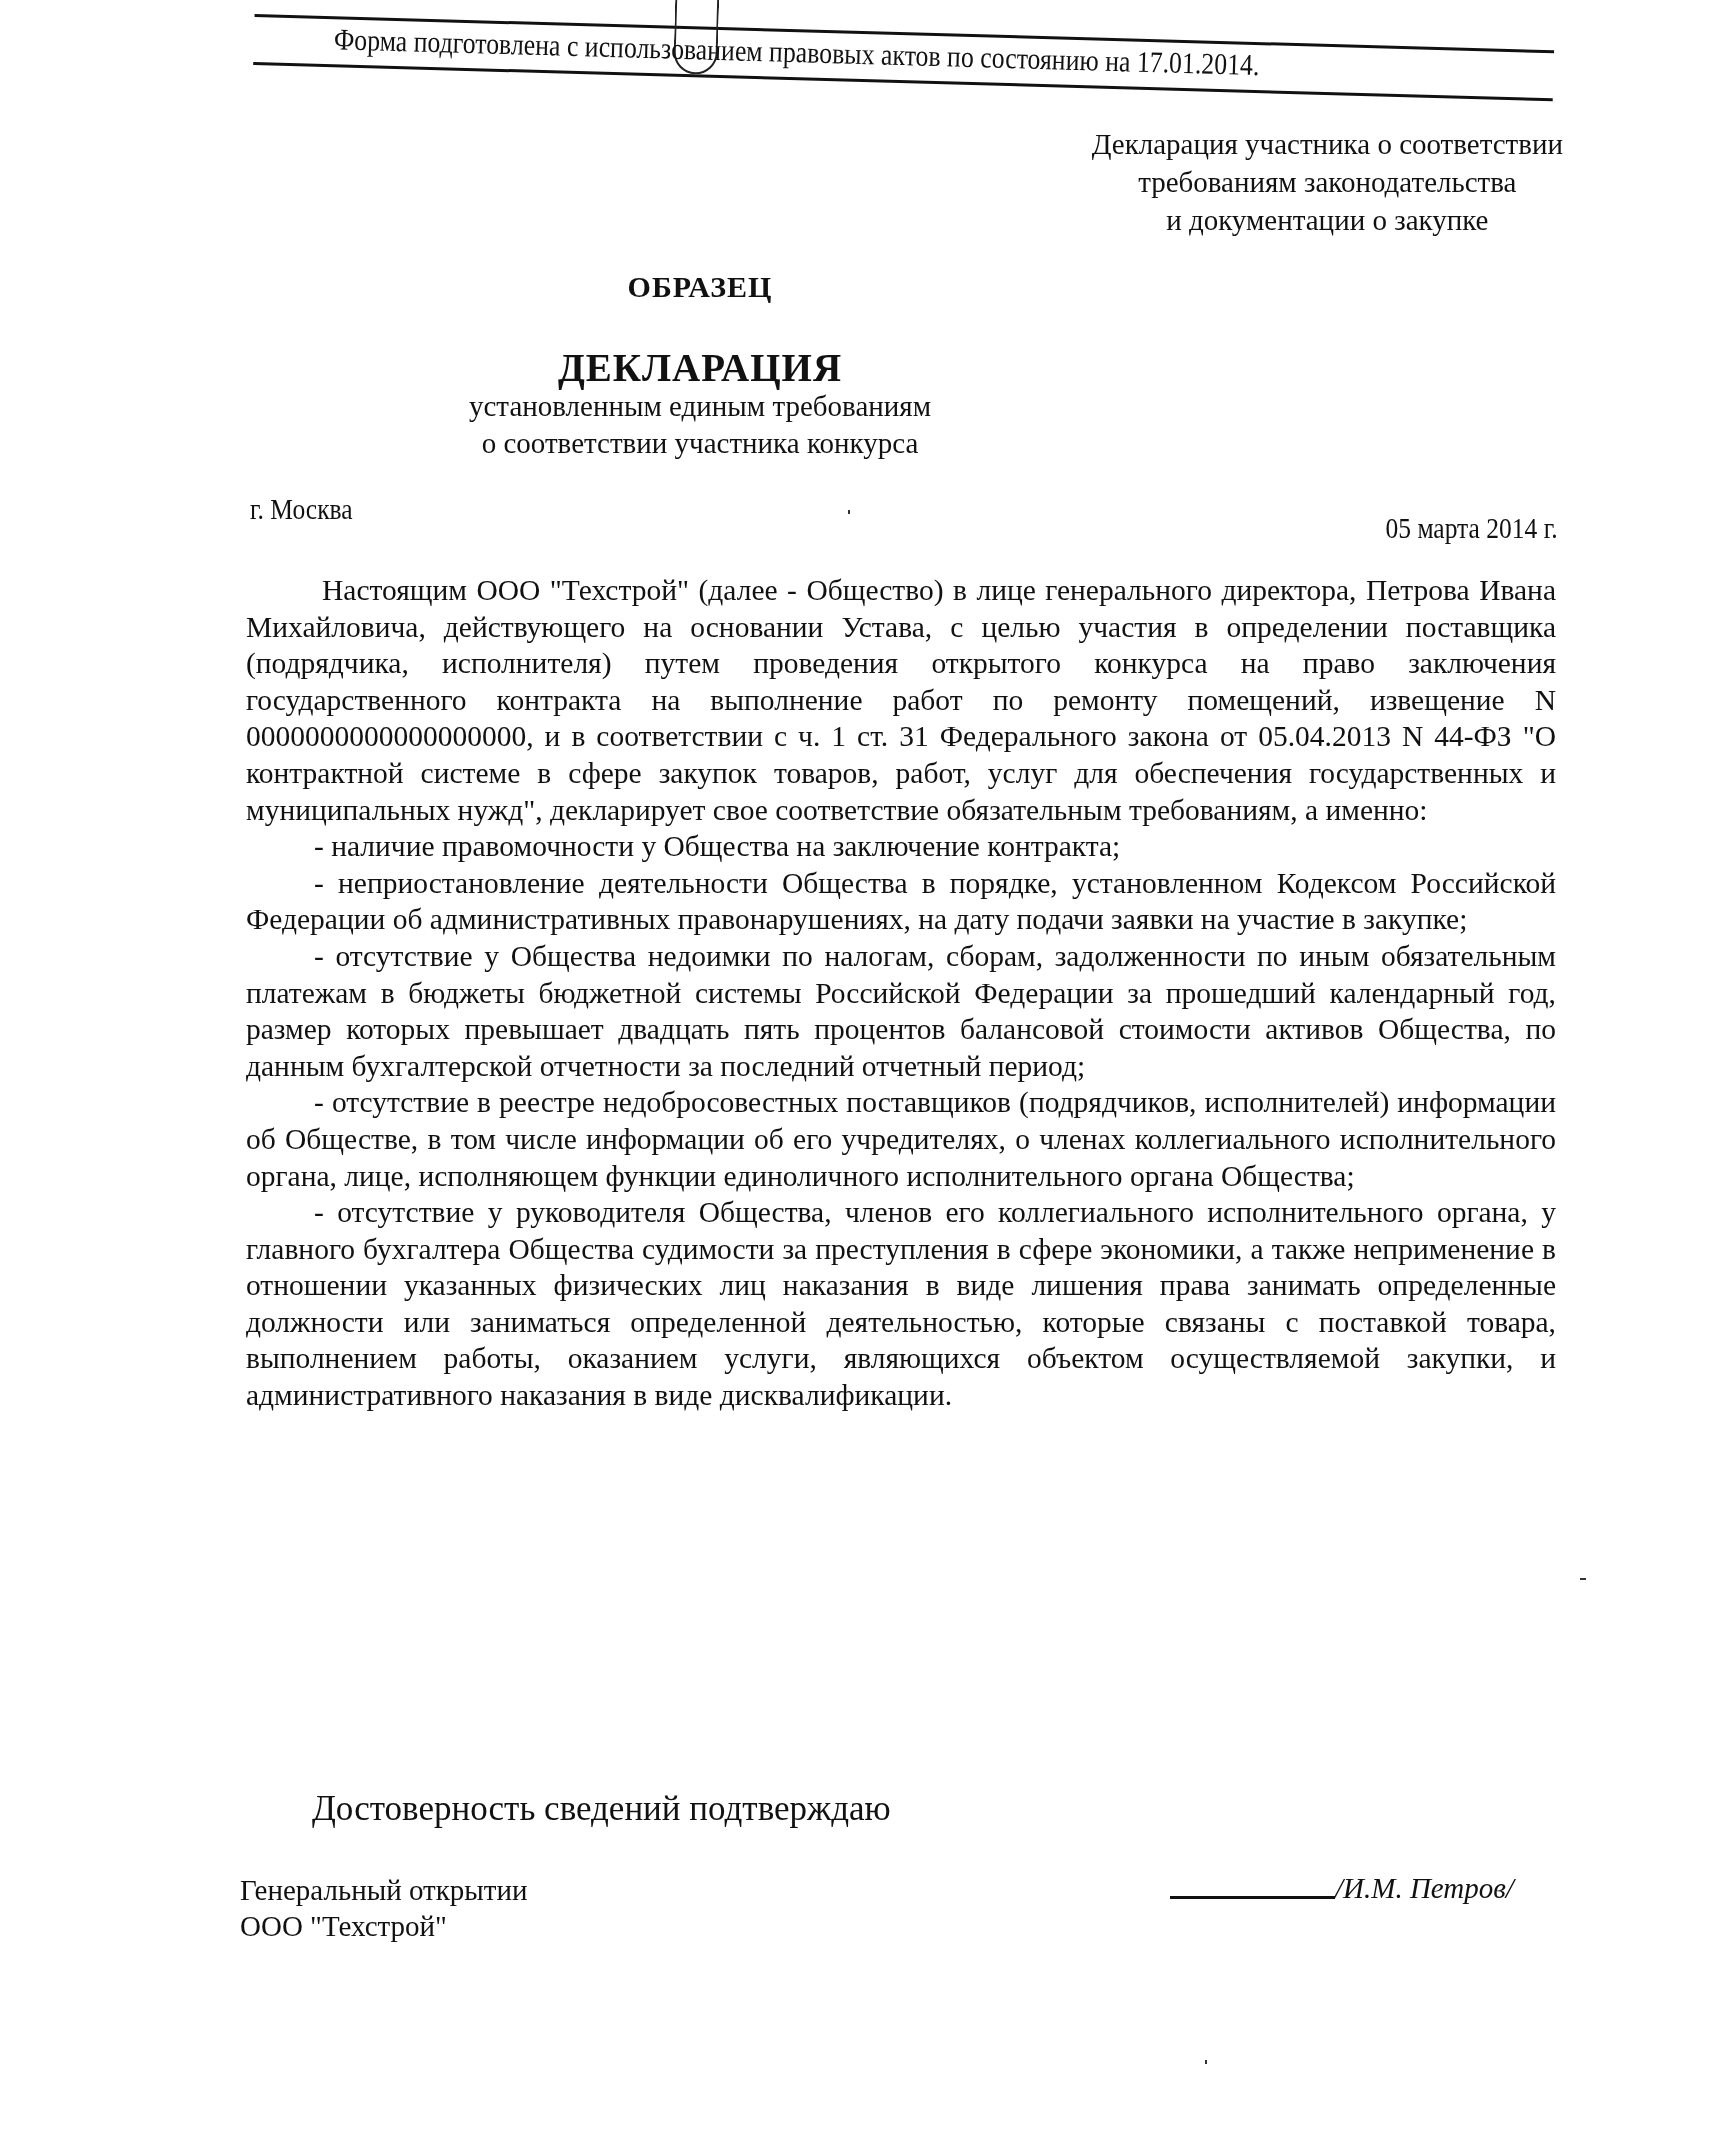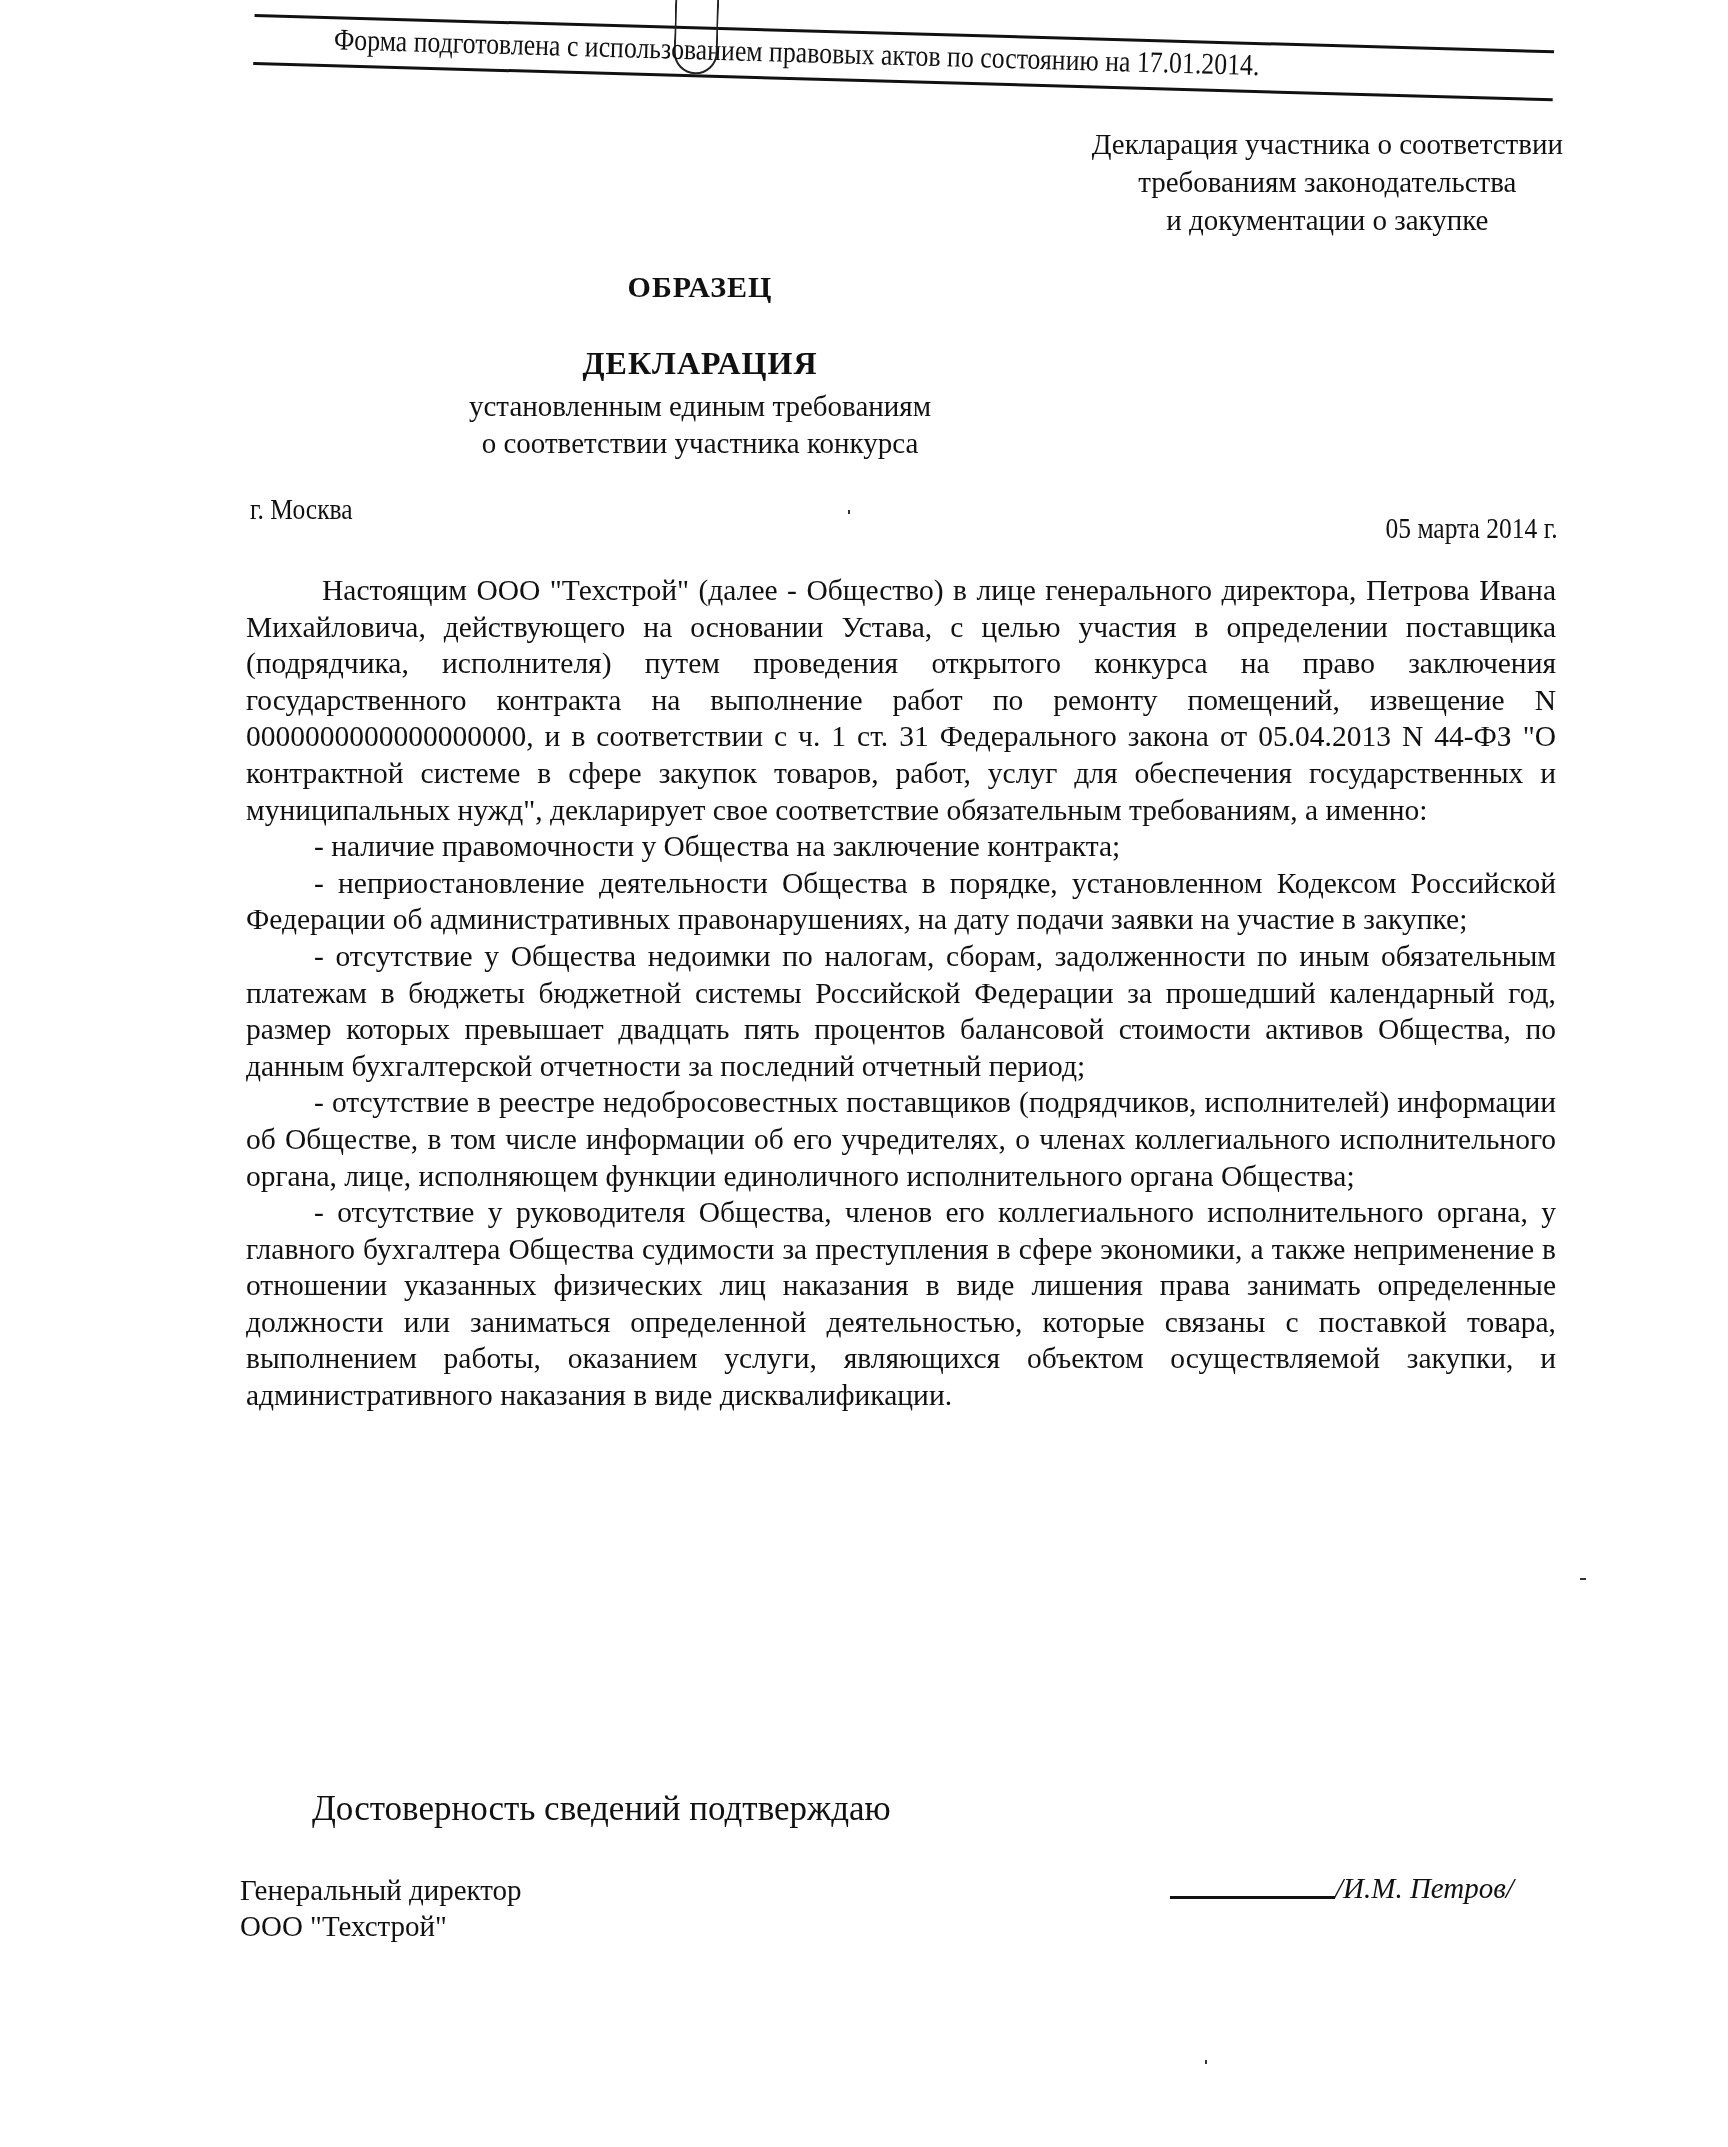--- a/index.html
+++ b/index.html
@@ -16,21 +16,21 @@
   .header-text { position: absolute; left: 80px; top: 20px; font-size: 30px; white-space: nowrap;
                  transform: scaleX(0.86); transform-origin: left center; }
   .stamp-arc { position: absolute; left: 420px; top: -20px; width: 40px; height: 80px;
                border: 2px solid #222; border-top: none; border-radius: 0 0 30px 30px; }
 
   .right-block { position: absolute; right: 165px; top: 125px; text-align: center;
                  font-size: 29px; line-height: 38px; }
 
   .center { position: absolute; left: 0; width: 1400px; text-align: center; font-family: Liberation Serif, serif; }
   .obrazec { top: 270px; font-size: 30px; font-weight: bold; letter-spacing: 1px; }
-  .decl-title { top: 345px; font-size: 32px; font-weight: bold; letter-spacing: 1px; }
+  .decl-title { top: 345px; font-size: 39px; font-weight: bold; letter-spacing: 1px; }
   .decl-sub { top: 388px; font-size: 29px; line-height: 37px; }
 
   .city { position: absolute; left: 250px; top: 493px; font-size: 29px;
           transform: scaleX(0.88); transform-origin: left center; }
   .date { position: absolute; right: 170px; top: 512px; font-size: 29px;
           transform: scaleX(0.88); transform-origin: right center; }
 
   .body-text { position: absolute; left: 246px; top: 572px; width: 1310px;
                font-size: 29.5px; line-height: 36.6px; text-align: justify; }
   .body-text p { margin: 0; }
@@ -77,21 +77,21 @@
     <p class="item">- наличие правомочности у Общества на заключение контракта;</p>
     <p class="item">- неприостановление деятельности Общества в порядке, установленном Кодексом Российской Федерации об административных правонарушениях, на дату подачи заявки на участие в закупке;</p>
     <p class="item">- отсутствие у Общества недоимки по налогам, сборам, задолженности по иным обязательным платежам в бюджеты бюджетной системы Российской Федерации за прошедший календарный год, размер которых превышает двадцать пять процентов балансовой стоимости активов Общества, по данным бухгалтерской отчетности за последний отчетный период;</p>
     <p class="item">- отсутствие в реестре недобросовестных поставщиков (подрядчиков, исполнителей) информации об Обществе, в том числе информации об его учредителях, о членах коллегиального исполнительного органа, лице, исполняющем функции единоличного исполнительного органа Общества;</p>
     <p class="item">- отсутствие у руководителя Общества, членов его коллегиального исполнительного органа, у главного бухгалтера Общества судимости за преступления в сфере экономики, а также неприменение в отношении указанных физических лиц наказания в виде лишения права занимать определенные должности или заниматься определенной деятельностью, которые связаны с поставкой товара, выполнением работы, оказанием услуги, являющихся объектом осуществляемой закупки, и административного наказания в виде дисквалификации.</p>
   </div>
 
   <div class="confirm">Достоверность сведений подтверждаю</div>
 
   <div class="sign-left">
-    <div>Генеральный директор</div>
+    <div>Генеральный открытии</div>
     <div>ООО "Техстрой"</div>
   </div>
   <div class="sign-right">
     <span class="sign-line"></span><span>/И.М. Петров/</span>
   </div>
 
   <div class="speck" style="left:848px; top:510px;"></div>
   <div class="speck" style="left:1205px; top:2060px;"></div>
   <div class="speck" style="left:1580px; top:1578px; width:6px; height:2px;"></div>
 </div>

